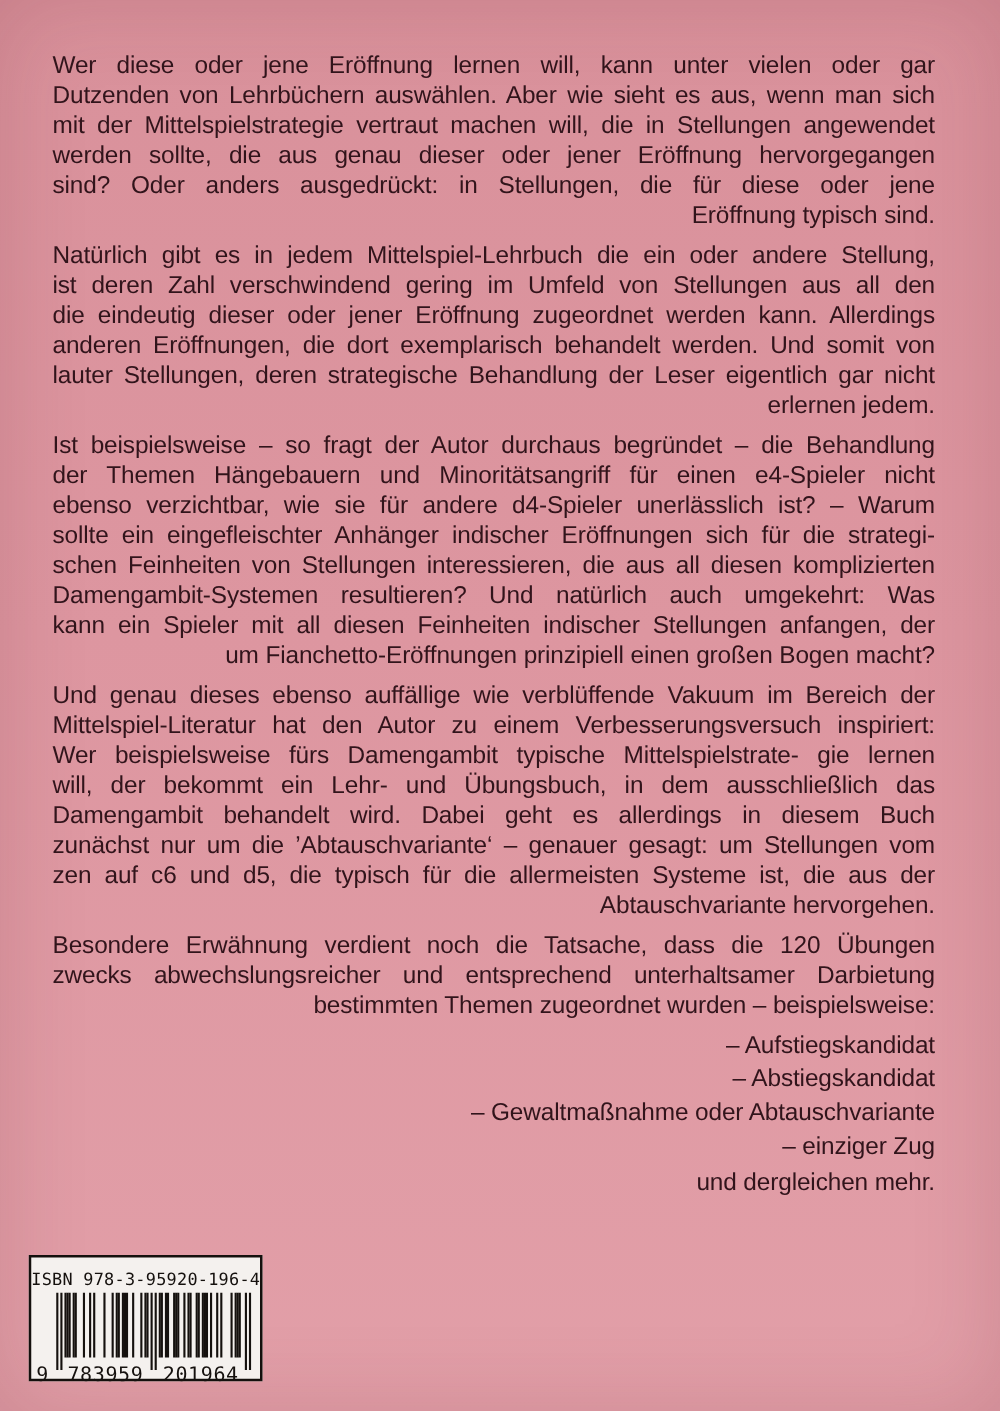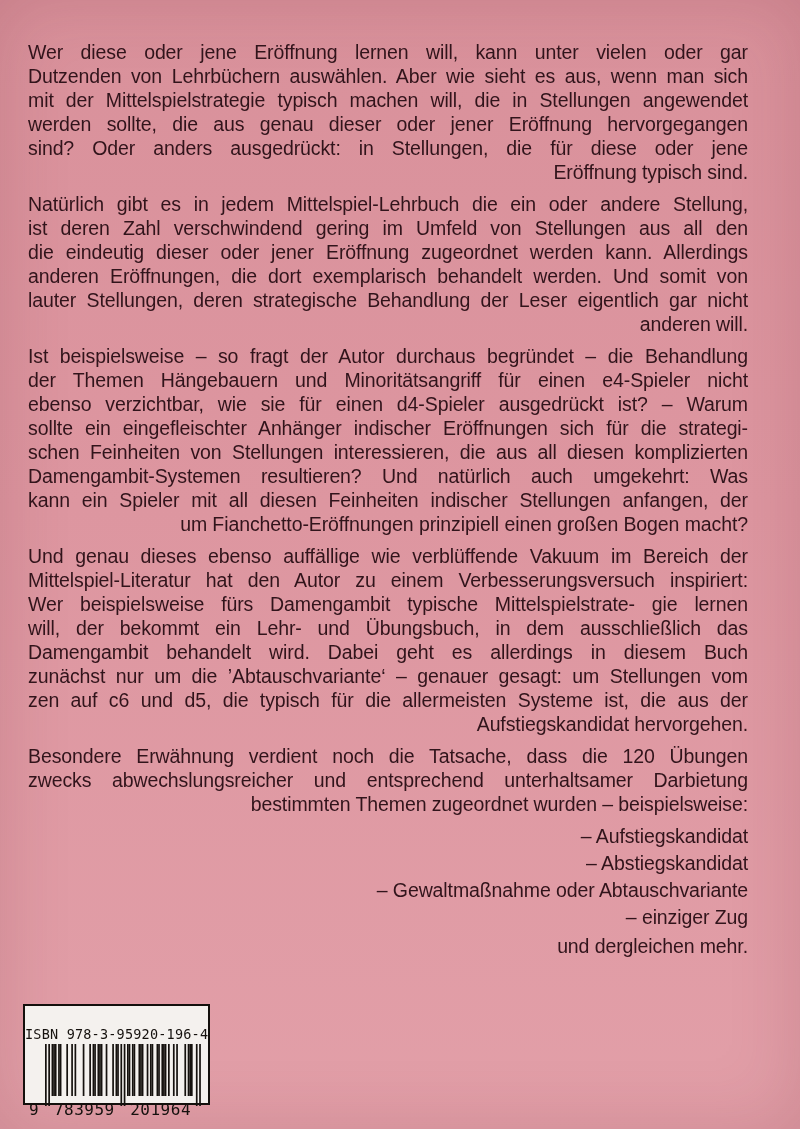--- a/index.html
+++ b/index.html
@@ -12,21 +12,21 @@
     width:800px;height:1129px;
     margin:0 auto;
     background:linear-gradient(180deg,#d9919b 0%,var(--bg) 45%,#e29fa8 100%);
     box-shadow:inset 0 0 70px rgba(110,40,52,.18);
     overflow:hidden;
     font-family:"Liberation Sans","DejaVu Sans",sans-serif;
     color:var(--fg);
   }
   .blurb{
     position:absolute;
-    left:28px;right:52px;top:40px;
+    left:42px;right:52px;top:40px;
     font-size:19.5px;
   }
   .para{margin:0 0 8px 0;}
   .para.list-item{margin:0 0 3px 0;}
   .para.closing{margin:5px 0 0 0;}
   .line{
     display:block;
     line-height:24px;
     white-space:nowrap;
     text-align:right;
@@ -38,21 +38,21 @@
     text-align-last:justify;
     -moz-text-align-last:justify;
   }
   .barcode-box{
     position:absolute;
     left:23px;top:1004px;
     width:187px;height:101px;
     box-sizing:border-box;
     background:var(--box-bg);
     border:2px solid #14100d;
-    padding-top:20px;
+    padding-top:10px;
   }
   .isbn-line{
     font-family:"DejaVu Sans Mono","Liberation Mono",monospace;
     font-size:13.5px;
     line-height:17px;
     letter-spacing:0.2px;
     text-align:center;
     color:var(--bar);
     white-space:nowrap;
   }
@@ -63,52 +63,52 @@
   }
 </style>
 </head>
 <body>
 
 <main class="cover">
   <section class="blurb" id="blurb">
       <div class="para body">
         <div class="line j">Wer diese oder jene Eröffnung lernen will, kann unter vielen oder gar</div>
         <div class="line j">Dutzenden von Lehrbüchern auswählen. Aber wie sieht es aus, wenn man sich</div>
-        <div class="line j">mit der Mittelspielstrategie typisch machen will, die in Stellungen angewendet</div>
+        <div class="line j">mit der Mittelspielstrategie vertraut machen will, die in Stellungen angewendet</div>
         <div class="line j">werden sollte, die aus genau dieser oder jener Eröffnung hervorgegangen</div>
         <div class="line j">sind? Oder anders ausgedrückt: in Stellungen, die für diese oder jene</div>
         <div class="line">Eröffnung typisch sind.</div>
       </div>
       <div class="para body">
         <div class="line j">Natürlich gibt es in jedem Mittelspiel-Lehrbuch die ein oder andere Stellung,</div>
         <div class="line j">ist deren Zahl verschwindend gering im Umfeld von Stellungen aus all den</div>
         <div class="line j">die eindeutig dieser oder jener Eröffnung zugeordnet werden kann. Allerdings</div>
         <div class="line j">anderen Eröffnungen, die dort exemplarisch behandelt werden. Und somit von</div>
         <div class="line j">lauter Stellungen, deren strategische Behandlung der Leser eigentlich gar nicht</div>
-        <div class="line">anderen will.</div>
+        <div class="line">erlernen jedem.</div>
       </div>
       <div class="para body">
         <div class="line j">Ist beispielsweise – so fragt der Autor durchaus begründet – die Behandlung</div>
         <div class="line j">der Themen Hängebauern und Minoritätsangriff für einen e4-Spieler nicht</div>
-        <div class="line j">ebenso verzichtbar, wie sie für einen d4-Spieler ausgedrückt ist? – Warum</div>
+        <div class="line j">ebenso verzichtbar, wie sie für andere d4-Spieler unerlässlich ist? – Warum</div>
         <div class="line j">sollte ein eingefleischter Anhänger indischer Eröffnungen sich für die strategi-</div>
         <div class="line j">schen Feinheiten von Stellungen interessieren, die aus all diesen komplizierten</div>
         <div class="line j">Damengambit-Systemen resultieren? Und natürlich auch umgekehrt: Was</div>
         <div class="line j">kann ein Spieler mit all diesen Feinheiten indischer Stellungen anfangen, der</div>
         <div class="line">um Fianchetto-Eröffnungen prinzipiell einen großen Bogen macht?</div>
       </div>
       <div class="para body">
         <div class="line j">Und genau dieses ebenso auffällige wie verblüffende Vakuum im Bereich der</div>
         <div class="line j">Mittelspiel-Literatur hat den Autor zu einem Verbesserungsversuch inspiriert:</div>
         <div class="line j">Wer beispielsweise fürs Damengambit typische Mittelspielstrate- gie lernen</div>
         <div class="line j">will, der bekommt ein Lehr- und Übungsbuch, in dem ausschließlich das</div>
         <div class="line j">Damengambit behandelt wird. Dabei geht es allerdings in diesem Buch</div>
         <div class="line j">zunächst nur um die ’Abtauschvariante‘ – genauer gesagt: um Stellungen vom</div>
         <div class="line j">zen auf c6 und d5, die typisch für die allermeisten Systeme ist, die aus der</div>
-        <div class="line">Aufstiegskandidat hervorgehen.</div>
+        <div class="line">Abtauschvariante hervorgehen.</div>
       </div>
       <div class="para body">
         <div class="line j">Besondere Erwähnung verdient noch die Tatsache, dass die 120 Übungen</div>
         <div class="line j">zwecks abwechslungsreicher und entsprechend unterhaltsamer Darbietung</div>
         <div class="line">bestimmten Themen zugeordnet wurden – beispielsweise:</div>
       </div>
       <div class="para list-item">
         <div class="line">– Aufstiegskandidat</div>
       </div>
       <div class="para list-item">

